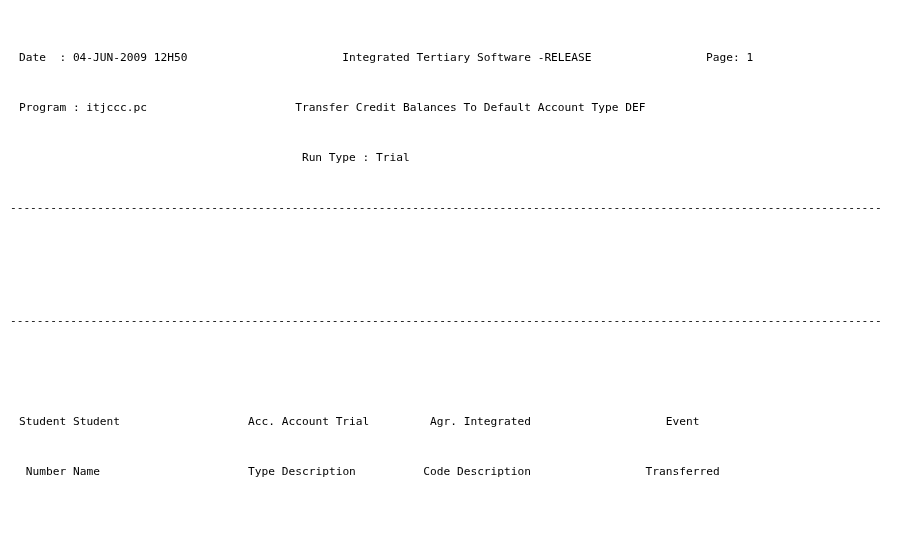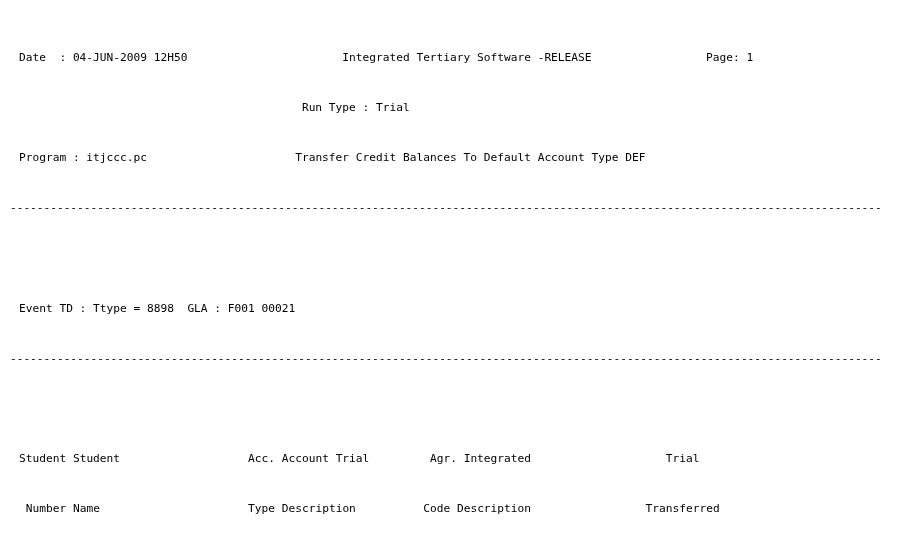--- a/index.html
+++ b/index.html
@@ -44,35 +44,34 @@
     height: 12.55px;
   }
 </style>
 </head>
 <body>
 
 <div id="report">
 
   <div class="line"><span>Date  : 04-JUN-2009 12H50</span><span>                       </span><span>Integrated Tertiary Software -RELEASE</span><span>                 </span><span>Page: 1</span></div>
 
+  <div class="line"><span>Program : itjccc.pc</span><span>                      </span><span>Transfer Credit Balances To Default Account Type DEF</span></div>
+
   <div class="line"><span>                                          </span><span>Run Type : Trial</span></div>
-
-  <div class="line"><span>Program : itjccc.pc</span><span>                      </span><span>Transfer Credit Balances To Default Account Type DEF</span></div>
 
   <div class="line rule">----------------------------------------------------------------------------------------------------------------------------------</div>
 
   <div class="blank"></div>
 
-  <div class="line">Event TD : Ttype = 8898  GLA : F001 00021</div>
 
   <div class="line rule">----------------------------------------------------------------------------------------------------------------------------------</div>
 
   <div class="blank"></div>
 
-  <div class="line"><span>Student</span> <span>Student</span><span>                   </span><span>Acc.</span> <span>Account Trial</span><span>         </span><span>Agr.</span> <span>Integrated</span><span>                    </span><span>Trial</span></div>
+  <div class="line"><span>Student</span> <span>Student</span><span>                   </span><span>Acc.</span> <span>Account Trial</span><span>         </span><span>Agr.</span> <span>Integrated</span><span>                    </span><span>Event</span></div>
 
   <div class="line"> <span>Number</span> <span>Name</span><span>                      </span><span>Type</span> <span>Description</span><span>          </span><span>Code</span> <span>Description</span><span>                 </span><span>Transferred</span></div>
 
   
 
   
 
   
   
   

